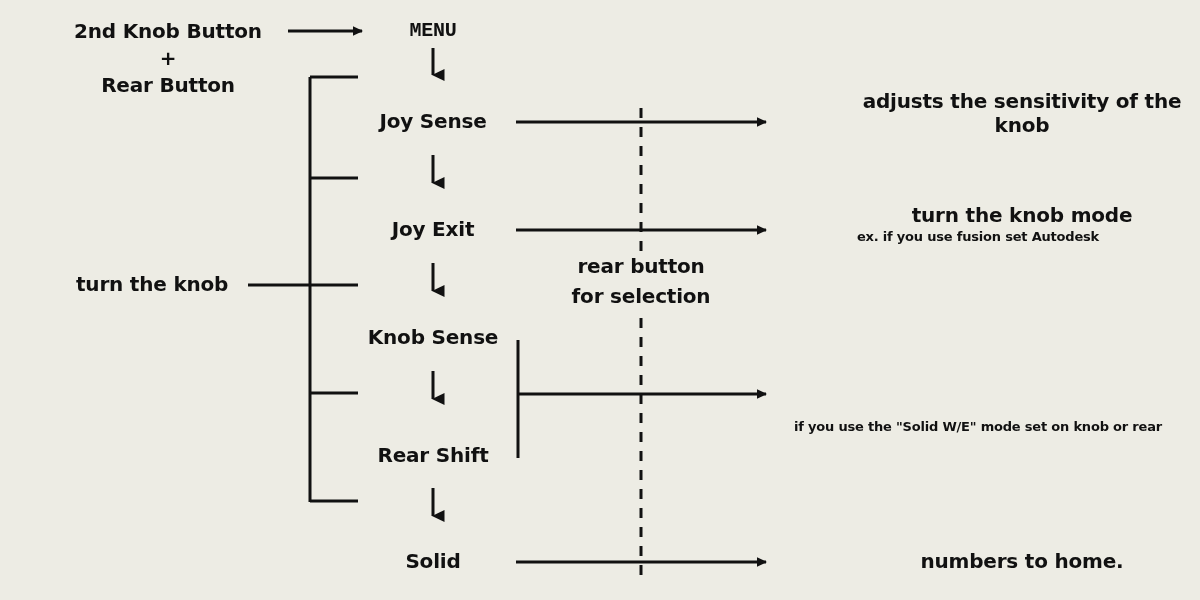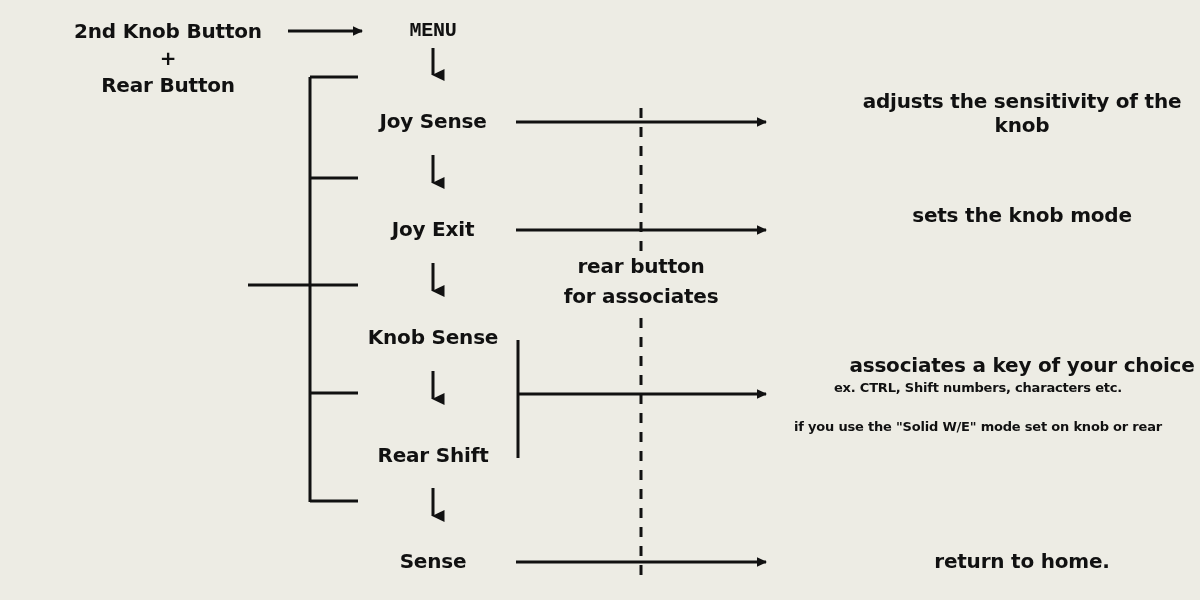--- a/index.html
+++ b/index.html
@@ -88,34 +88,34 @@
     <line x1="518" y1="340" x2="518" y2="458" stroke="#111111" stroke-width="3"></line>
 
     <line x1="641" y1="108" x2="641" y2="252" stroke="#111111" stroke-width="3" stroke-dasharray="10 9"></line>
     <line x1="641" y1="318" x2="641" y2="578" stroke="#111111" stroke-width="3" stroke-dasharray="10 9"></line>
   </svg>
 
   <div class="lbl t-big ctr" style="left:168px; top:20px;">2nd Knob Button</div>
   <div class="lbl t-big ctr" style="left:168px; top:47px;">+</div>
   <div class="lbl t-big ctr" style="left:168px; top:74px;">Rear Button</div>
 
+  <div class="lbl t-big" style="left:76px; top:273px;">turn the knob</div>
 
   <div class="lbl t-menu ctr" style="left:433px; top:19px;font-family:Liberation Mono, monospace;">MENU</div>
   <div class="lbl t-node ctr" style="left:433px; top:110px;">Joy Sense</div>
   <div class="lbl t-node ctr" style="left:433px; top:218px;">Joy Exit</div>
   <div class="lbl t-node ctr" style="left:433px; top:326px;">Knob Sense</div>
   <div class="lbl t-node ctr" style="left:433px; top:444px;">Rear Shift</div>
-  <div class="lbl t-node ctr" style="left:433px; top:550px;">Sense</div>
+  <div class="lbl t-node ctr" style="left:433px; top:550px;">Solid</div>
 
   <div class="lbl t-sel ctr" style="left:641px; top:255px;">rear button</div>
-  <div class="lbl t-sel ctr" style="left:641px; top:285px;">for associates</div>
+  <div class="lbl t-sel ctr" style="left:641px; top:285px;">for selection</div>
 
   <div class="lbl t-note ctr multi" style="left:978px; top:90px; width:360px;">adjusts the sensitivity of the knob</div>
 
-  <div class="lbl t-note ctr" style="left:978px; top:204px;">sets the knob mode</div>
+  <div class="lbl t-note ctr" style="left:978px; top:204px;">turn the knob mode</div>
+  <div class="lbl t-sub ctr" style="left:978px; top:229px;">ex. if you use fusion set Autodesk</div>
 
-  <div class="lbl t-note ctr" style="left:978px; top:354px;">associates a key of your choice</div>
-  <div class="lbl t-sub ctr" style="left:978px; top:380px;">ex. CTRL, Shift numbers, characters etc.</div>
   <div class="lbl t-sub ctr" style="left:978px; top:419px;">if you use the "Solid W/E" mode set on knob or rear</div>
 
-  <div class="lbl t-note ctr" style="left:978px; top:550px;">return to home.</div>
+  <div class="lbl t-note ctr" style="left:978px; top:550px;">numbers to home.</div>
 
 </div>
 
 </body></html>

